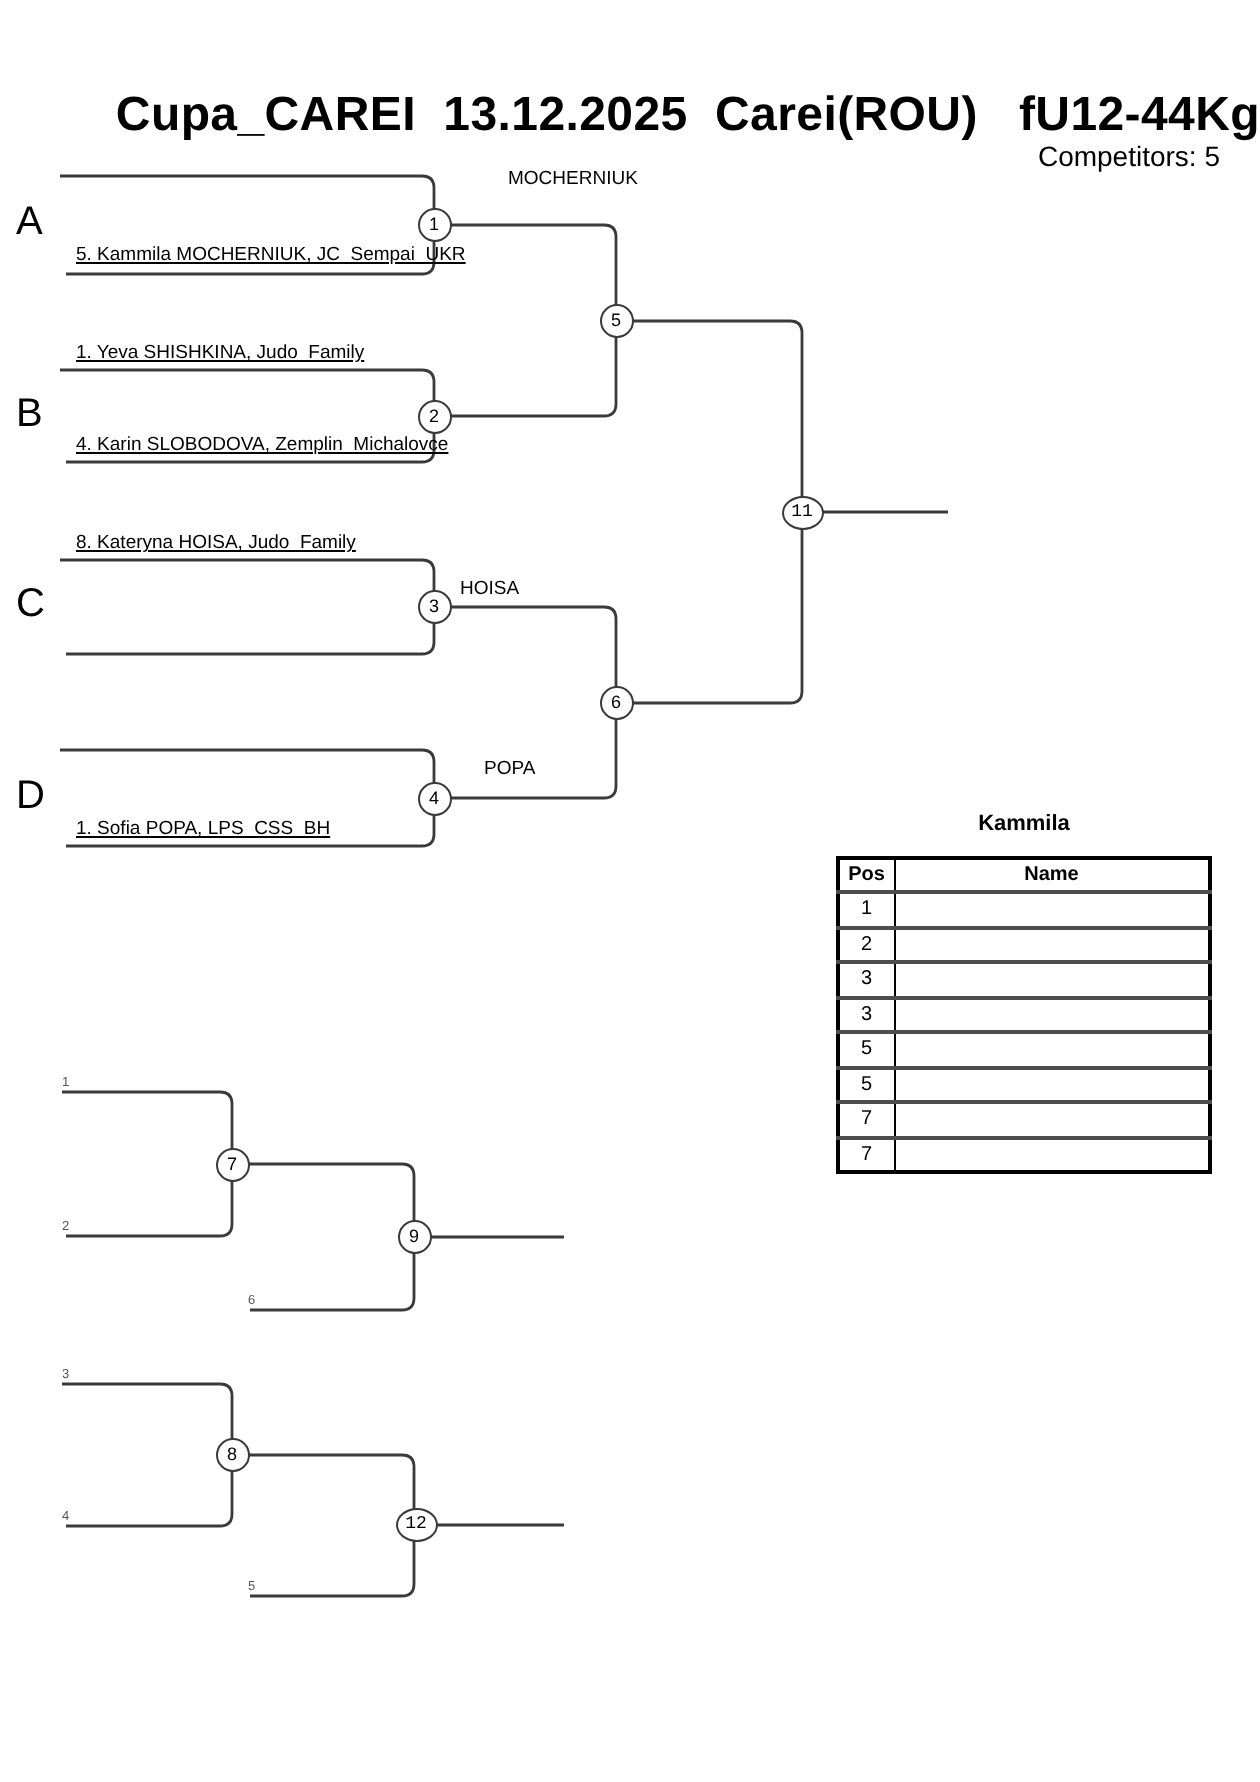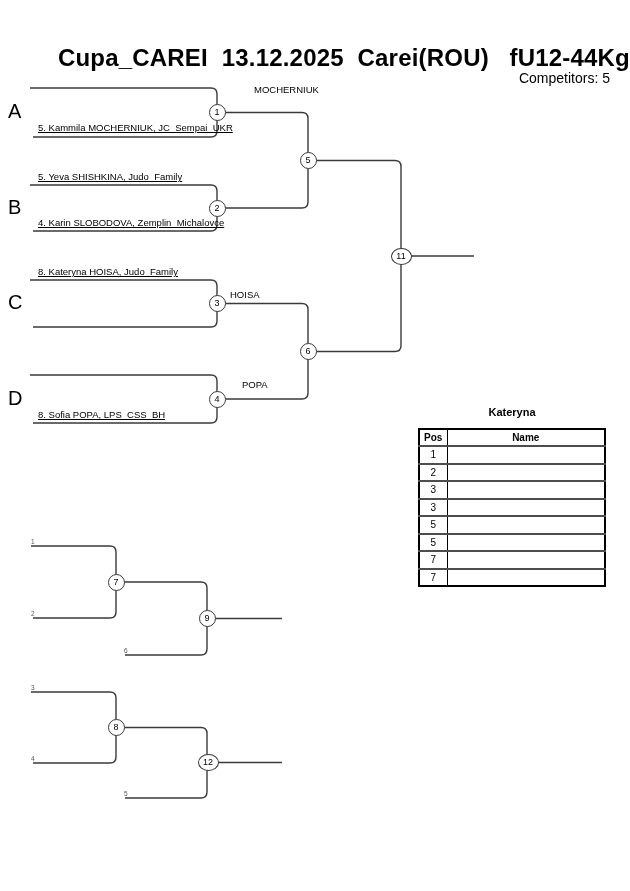--- a/index.html
+++ b/index.html
@@ -16,21 +16,21 @@
   .group-letter{font-size:20px;line-height:22px;}
   .player{font-size:9.5px;white-space:nowrap;text-decoration:underline;}
   .winner-label{font-size:9.5px;white-space:nowrap;}
   .feeder-ref{font-size:6.5px;color:#555;line-height:7px;}
   svg.lines{position:absolute;left:0;top:0;}
   .match-circle{
     position:absolute;width:17px;height:17px;border:1.4px solid #3a3a3a;border-radius:50%;
     background:#fff;display:flex;align-items:center;justify-content:center;
     font-size:9px;line-height:9px;box-sizing:border-box;
   }
-  .match-circle.wide{width:21px;}
+  .match-circle.wide{width:21px;font-family:Liberation Mono, monospace;}
   .results-title{left:418px;top:406px;width:188px;text-align:center;font-size:11px;font-weight:bold;}
   table.results{
     position:absolute;left:418px;top:428px;width:188px;
     border-collapse:collapse;table-layout:fixed;padding-left:32px;
   }
   table.results,table.results td,table.results th{border:1px solid #000;}
   table.results{border:2px solid #000;}
   table.results tr.data td{border-top:2px solid #4d4d4d;}
   table.results th{font-size:10px;font-weight:bold;height:15px;text-align:center;padding:0;}
   table.results td{font-size:10px;height:15.5px;text-align:center;padding:0;}
@@ -67,24 +67,24 @@
       <path d="M207,762.5 H282"></path>
     </g>
   </svg>
 
   <div class="abs group-letter" style="left:8px;top:100px;">A</div>
   <div class="abs group-letter" style="left:8px;top:196px;">B</div>
   <div class="abs group-letter" style="left:8px;top:291px;">C</div>
   <div class="abs group-letter" style="left:8px;top:387px;">D</div>
 
   <div class="abs player" style="left:38px;top:122px;">5. Kammila MOCHERNIUK, JC_Sempai_UKR</div>
-  <div class="abs player" style="left:38px;top:171px;">5. Yeva SHISHKINA, Judo_Family</div>
+  <div class="abs player" style="left:38px;top:171px;">1. Yeva SHISHKINA, Judo_Family</div>
   <div class="abs player" style="left:38px;top:217px;">4. Karin SLOBODOVA, Zemplin_Michalovce</div>
   <div class="abs player" style="left:38px;top:266px;">8. Kateryna HOISA, Judo_Family</div>
-  <div class="abs player" style="left:38px;top:409px;">8. Sofia POPA, LPS_CSS_BH</div>
+  <div class="abs player" style="left:38px;top:409px;">1. Sofia POPA, LPS_CSS_BH</div>
 
   <div class="abs winner-label" style="left:230px;top:84px;margin-left:24px;">MOCHERNIUK</div>
   <div class="abs winner-label" style="left:230px;top:289px;text-align:right;">HOISA</div>
   <div class="abs winner-label" style="left:230px;top:379px;padding-left:12px;">POPA</div>
 
   <div class="match-circle" style="left:208.5px;top:104px;">1</div>
   <div class="match-circle" style="left:208.5px;top:199.5px;">2</div>
   <div class="match-circle" style="left:208.5px;top:295px;">3</div>
   <div class="match-circle" style="left:208.5px;top:390.5px;">4</div>
   <div class="match-circle" style="left:299.5px;top:152px;">5</div>
@@ -96,21 +96,21 @@
   <div class="abs feeder-ref" style="left:124px;top:647px;">6</div>
   <div class="abs feeder-ref" style="left:31px;top:684px;">3</div>
   <div class="abs feeder-ref" style="left:31px;top:755px;">4</div>
   <div class="abs feeder-ref" style="left:124px;top:790px;">5</div>
 
   <div class="match-circle" style="left:107.5px;top:573.5px;">7</div>
   <div class="match-circle" style="left:198.5px;top:610px;">9</div>
   <div class="match-circle" style="left:107.5px;top:719px;">8</div>
   <div class="match-circle wide" style="left:197.5px;top:754px;">12</div>
 
-  <div class="abs results-title">Kateryna</div>
+  <div class="abs results-title">Kammila</div>
   <table class="results">
     <colgroup>
         <col class="col-pos">
         <col>
       </colgroup>
     <thead>
       <tr>
         <th>Pos</th>
         <th>Name</th>
       </tr>

